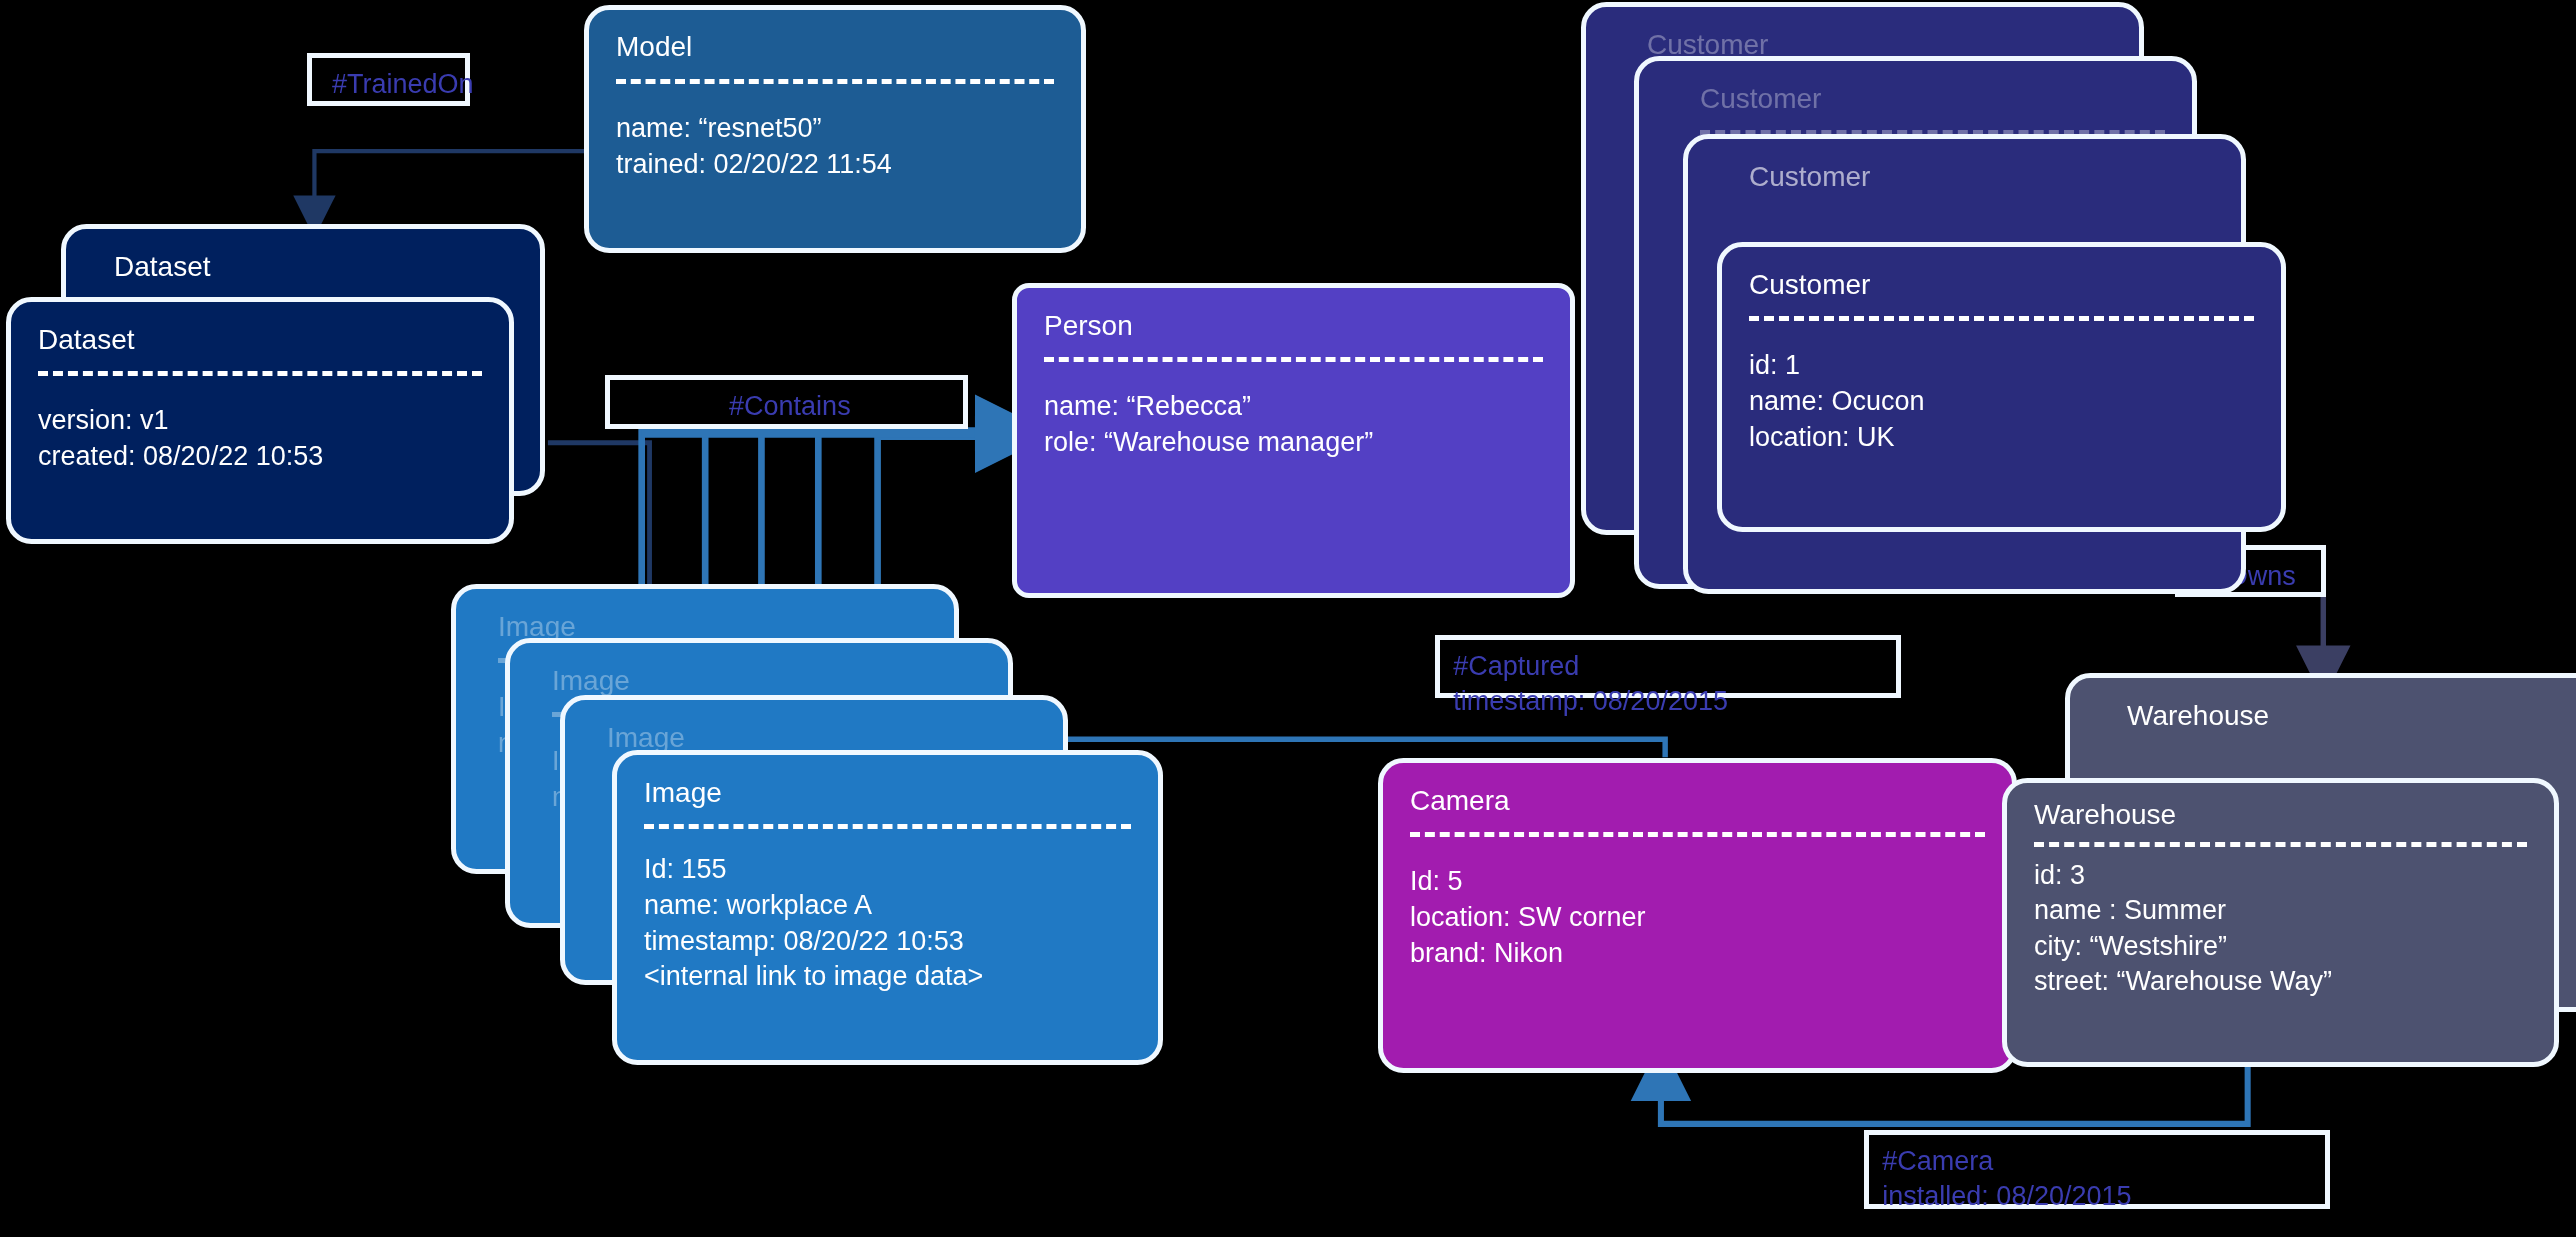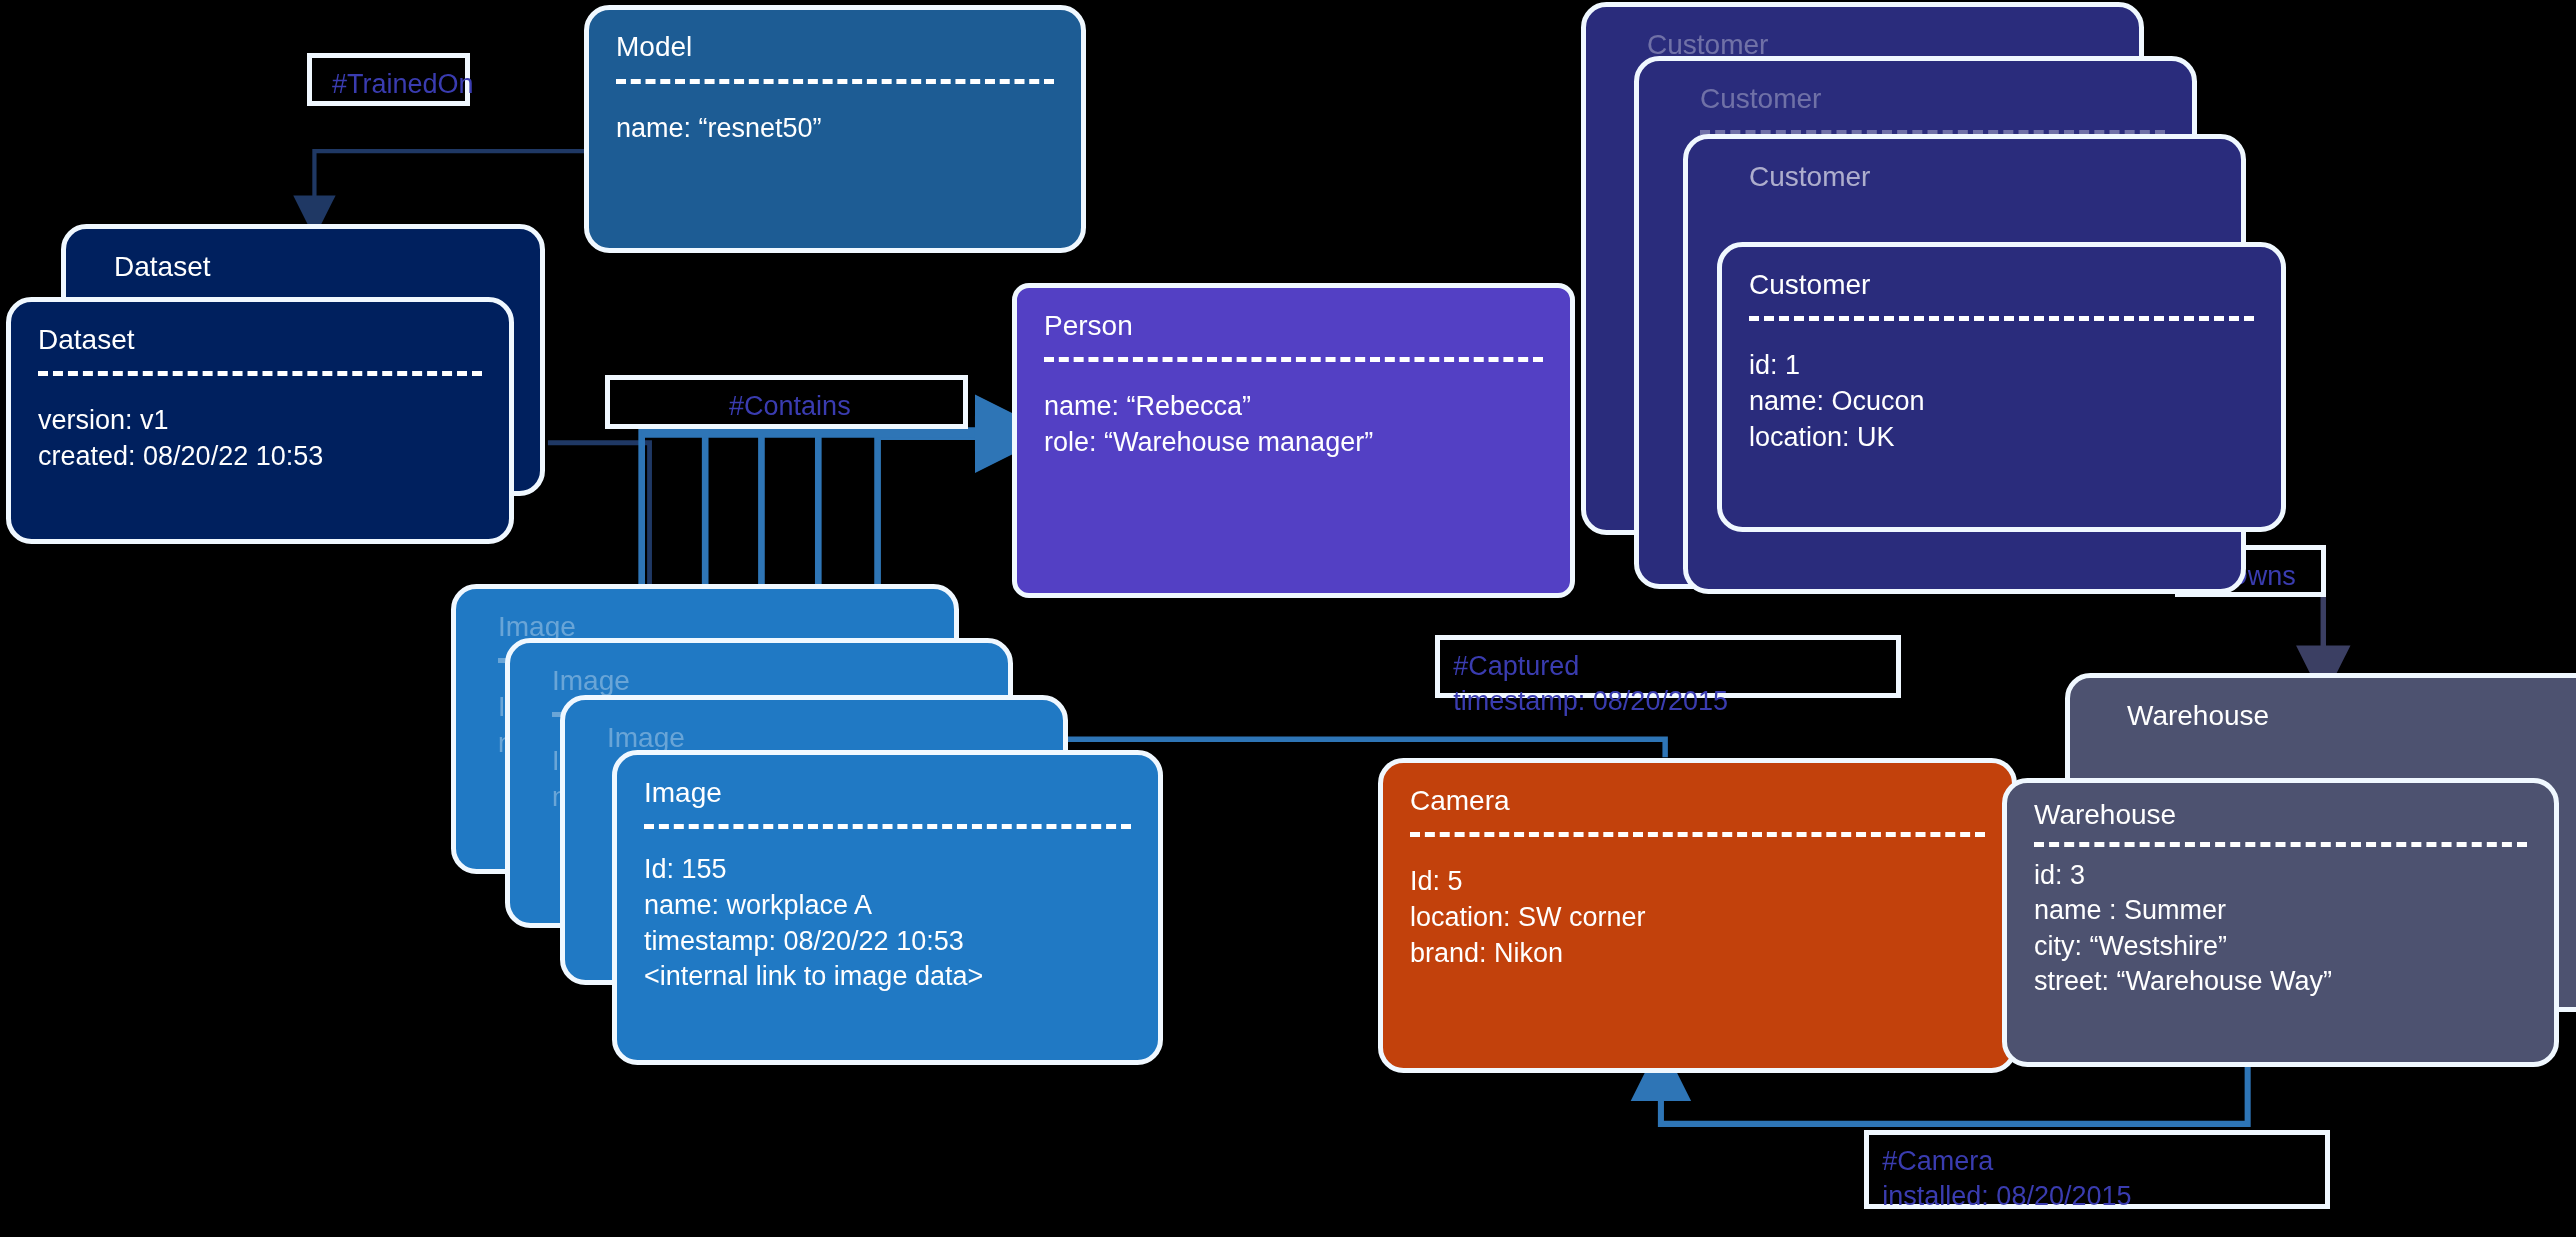--- a/index.html
+++ b/index.html
@@ -80,20 +80,21 @@
 
   <div class="tag" style="left:1864px;top:1130px;width:466px;height:79px;">
     <div>#Camera</div>
     <div>installed: 08/20/2015</div>
   </div>
 
   <div class="card" style="left:584px;top:4.8px;width:502px;height:248px;background:#1d5c94;">
     <div class="ttl">Model</div>
     <div class="rule"></div>
     <div class="attr">name: “resnet50”</div>
+    <div class="attr">trained: 02/20/22 11:54</div>
   </div>
 
   <div class="card ghost" style="left:61px;top:224px;width:484px;height:272px;background:#00205e;padding-left:48px;">
     <div class="ttl" style="color:#fff;">Dataset</div>
   </div>
   <div class="card" style="left:6px;top:297px;width:508px;height:247px;background:#00205e;">
     <div class="ttl">Dataset</div>
     <div class="rule"></div>
     <div class="attr">version:  v1</div>
     <div class="attr">created: 08/20/22 10:53</div>
@@ -148,21 +149,21 @@
   </div>
   <div class="card" style="left:612px;top:750px;width:551px;height:315px;background:#2079c4;">
     <div class="ttl">Image</div>
     <div class="rule" style="margin-bottom:23px;"></div>
     <div class="attr">Id: 155</div>
     <div class="attr">name: workplace A</div>
     <div class="attr">timestamp: 08/20/22 10:53</div>
     <div class="attr">&lt;internal link to image data&gt;</div>
   </div>
 
-  <div class="card" style="left:1378px;top:758px;width:639px;height:315px;background:#c2410c;">
+  <div class="card" style="left:1378px;top:758px;width:639px;height:315px;background:#a21caf;">
     <div class="ttl">Camera</div>
     <div class="rule"></div>
     <div class="attr">Id: 5</div>
     <div class="attr">location: SW corner</div>
     <div class="attr">brand: Nikon</div>
   </div>
 
   <div class="card ghost" style="left:2065px;top:673px;width:551px;height:339px;background:#4d5270;padding-left:57px;">
     <div class="ttl" style="color:#fff;">Warehouse</div>
   </div>

